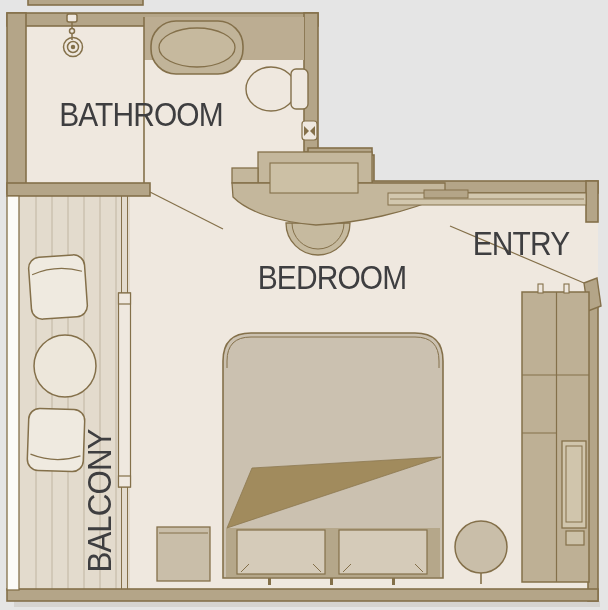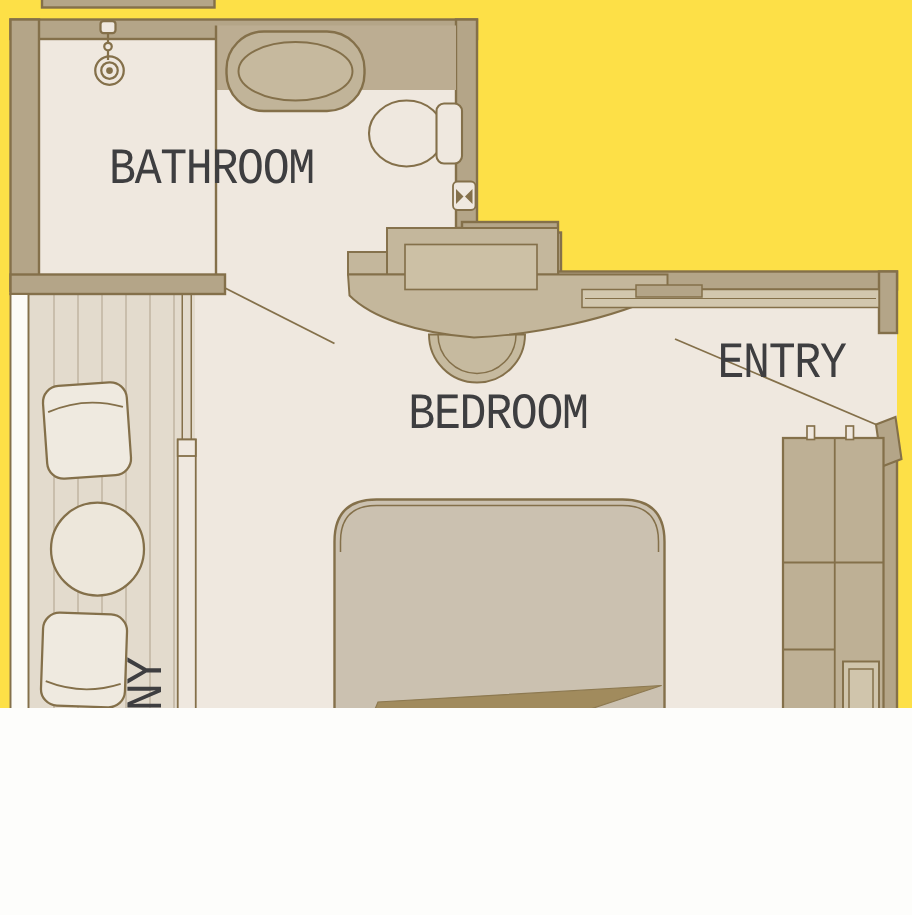--- a/index.html
+++ b/index.html
@@ -1,17 +1,17 @@
 <!DOCTYPE html>
 <html><head>
 <meta charset="utf-8">
 <style>
   html,body{margin:0;padding:0;background:#fdfdfb;}
-  #stage{position:relative;width:608px;height:472px;background:#fde047;overflow:hidden;
-         font-family:Liberation Mono, monospace;}
+  #stage{position:relative;width:608px;height:610px;background:#e5e5e5;overflow:hidden;
+         font-family:Liberation Sans, sans-serif;}
   #plan-svg{position:absolute;left:0;top:0;}
   .room-label{position:absolute;color:#3e3e40;font-size:34px;font-weight:500;
               letter-spacing:-1px;line-height:34px;text-align:center;white-space:nowrap;
               transform:scaleX(.88);}
   .room-label.vertical{transform:rotate(-90deg) scaleX(.92);transform-origin:center center;}
 </style>
 </head>
 <body>
 
 <div id="stage">

